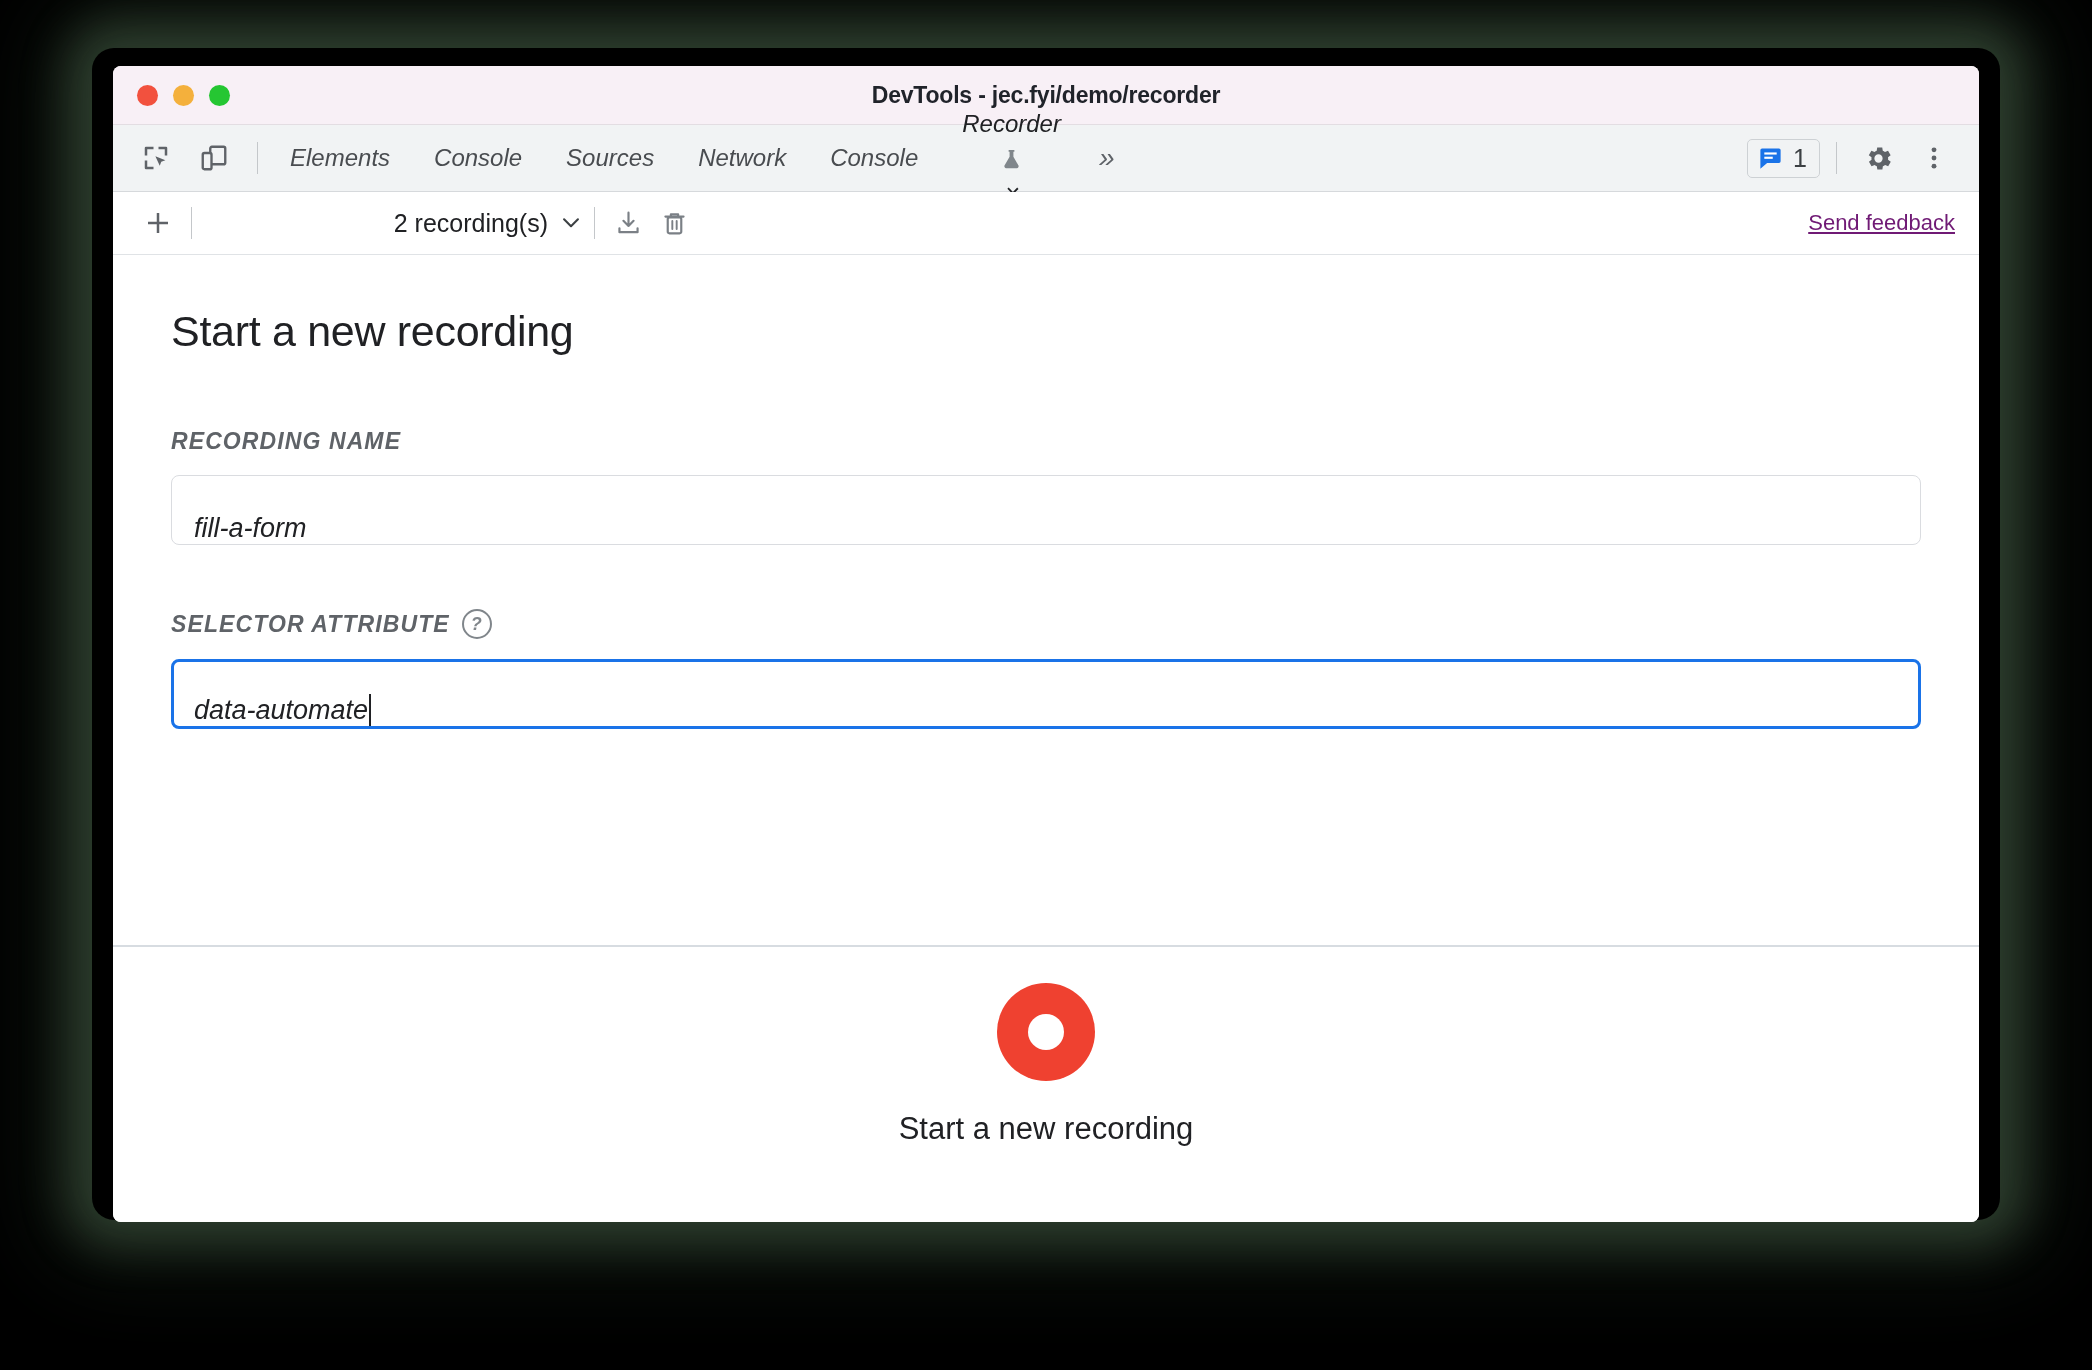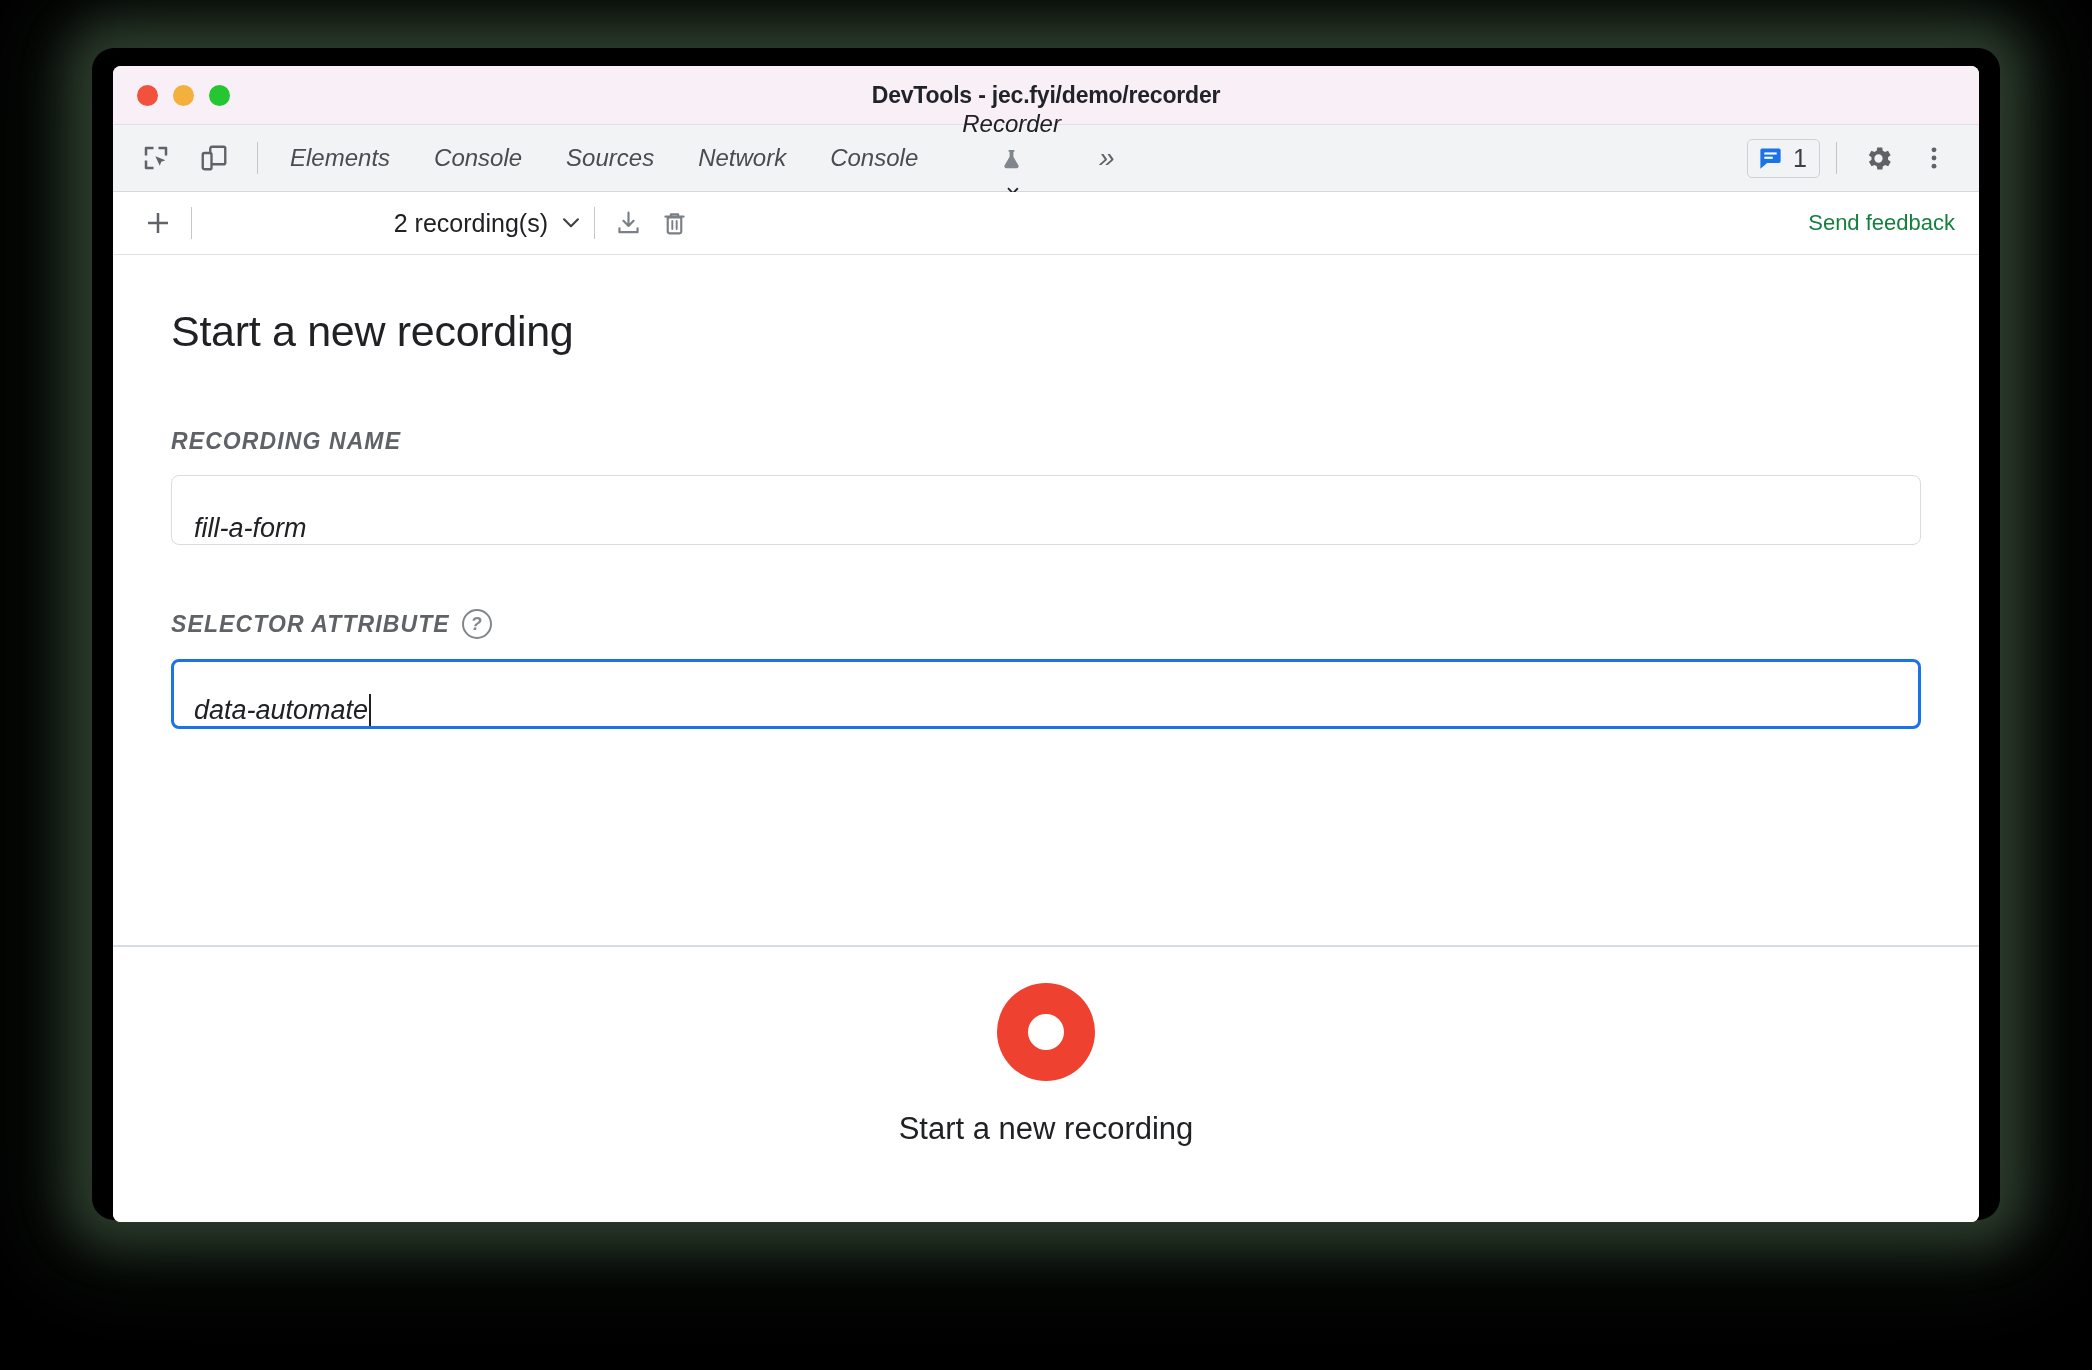--- a/index.html
+++ b/index.html
@@ -186,21 +186,22 @@
     flex: 1;
   }
   .tb-icon {
     width: 46px; height: 46px;
     display: flex; align-items: center; justify-content: center;
   }
   .send-feedback {
     position: absolute;
     right: 24px;
     font-size: 22px;
-    color: #15803d;
+    color: #701a75;
+    text-decoration: underline;
   }
 
   
   .body-area {
     position: relative;
     height: 690px;
     padding: 52px 58px 0 58px;
     box-sizing: border-box;
     background: #fff;
   }

